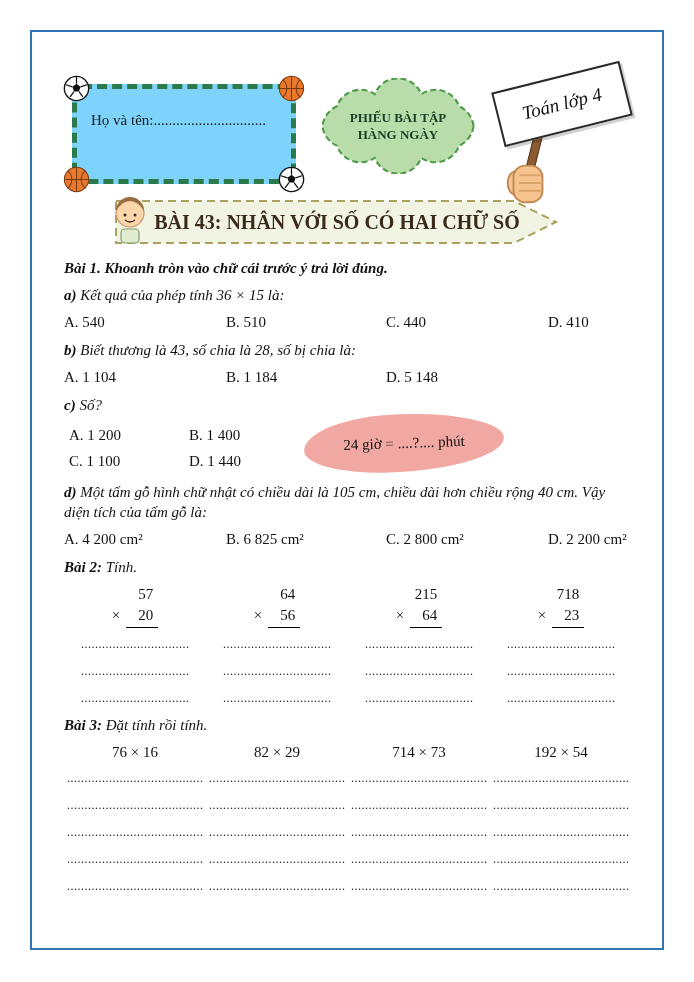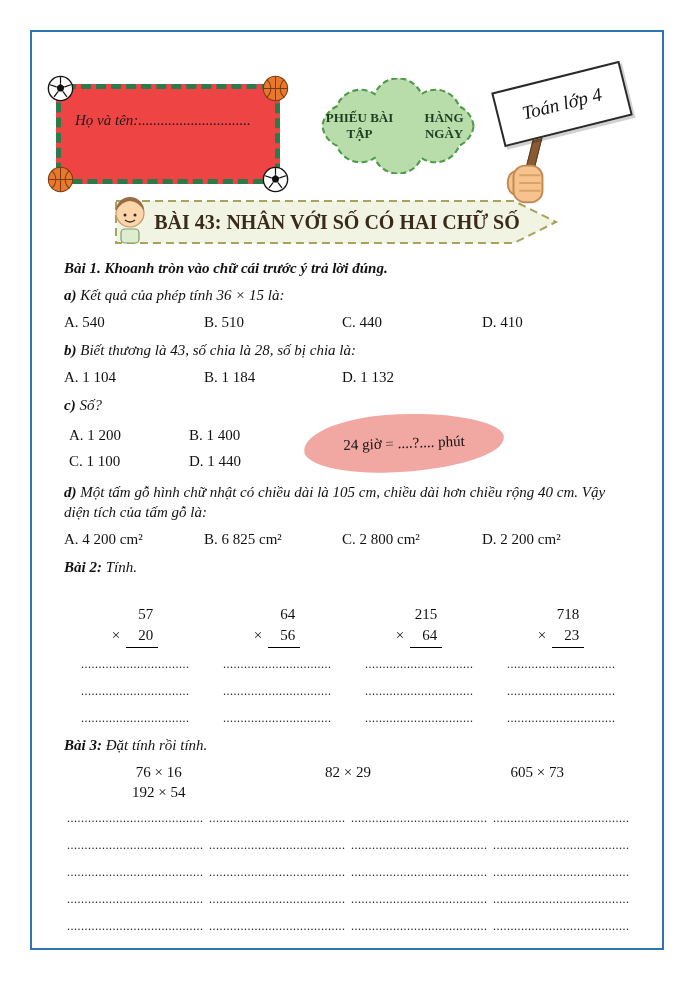--- a/index.html
+++ b/index.html
@@ -3,34 +3,34 @@
 <meta charset="utf-8">
 <style>
   * { margin:0; padding:0; box-sizing:border-box; }
   html,body { background:#ffffff; }
   body { font-family:"Liberation Serif","DejaVu Serif",serif; }
 
   .page { position:relative; width:694px; height:982px; background:#fff; overflow:hidden; }
   .page-frame { position:absolute; left:30px; top:30px; width:634px; height:920px; border:2px solid #2e75b6; }
 
   
-  .name-box { position:absolute; left:56px; top:84px; width:224px; height:100px;
-              border:5px dashed #2b7a4b; border-radius:10px; background:#ef4444; padding:16px 0 0 14px; z-index:2;font-style:italic; }
+  .name-box { position:absolute; left:72px; top:84px; width:224px; height:100px;
+              border:5px dashed #2b7a4b; border-radius:10px; background:#7dd3fc; padding:16px 0 0 14px; z-index:2; }
   .info-line { font-size:15px; color:#1a1a1a; line-height:30px; white-space:nowrap; overflow:hidden; }
   .ball { position:absolute; width:27px; height:27px; }
   .ball svg { width:100%; height:100%; display:block; }
   .ball.tl { left:-14px; top:-14px; }
   .ball.tr { right:-14px; top:-14px; }
   .ball.bl { left:-14px; bottom:-14px; }
   .ball.br { right:-14px; bottom:-14px; }
 
   
   .cloud-badge { position:absolute; left:314px; top:78px; width:168px; height:96px; z-index:2; }
   .cloud-badge > svg { position:absolute; inset:0; width:100%; height:100%; }
-  .cloud-text { position:absolute; inset:0; display:flex; flex-direction:row; align-items:center;
+  .cloud-text { position:absolute; inset:0; display:flex; flex-direction:column; align-items:center;
                 justify-content:center; gap:1px; font-weight:bold; font-size:13px; color:#1c3f23; text-align:center; }
 
   
   .sign-group { position:absolute; left:482px; top:58px; width:190px; height:165px; z-index:2; }
   .stick { position:absolute; left:46px; top:64px; width:9px; height:74px; background:#8a5a33;
            border:1.5px solid #5d3a1c; transform:rotate(14deg); }
   .board { position:absolute; left:14px; top:18px; width:132px; height:56px; background:#fff;
            border:2.5px solid #2a2a2a; transform:rotate(-14deg);
            display:flex; align-items:center; justify-content:center; box-shadow:2px 3px 0 rgba(0,0,0,0.18); }
   .board span { font-style:italic; font-size:19px; color:#111; }
@@ -42,41 +42,41 @@
   .banner-text { position:absolute; left:46px; right:44px; top:0; bottom:0; display:flex; align-items:center;
                  justify-content:center; font-weight:bold; font-size:20px; color:#3a2a1a; white-space:nowrap; }
   .banner-face { position:absolute; left:-2px; top:-8px; width:44px; height:58px; }
 
   
   .content { position:absolute; left:64px; top:258px; width:568px; font-size:15px; color:#111; z-index:1; }
   .content p { margin:0 0 7px 0; line-height:20px;font-style:italic; }
   .bold { font-weight:bold; }
   .qlabel { font-weight:bold; }
 
-  .opts { display:grid; grid-template-columns:140px 138px 140px auto; margin:0 0 8px 0; line-height:20px; }
+  .opts { display:grid; grid-template-columns:140px 138px 140px auto; margin:0 0 8px 0; line-height:20px;gap:22px; }
 
   .c-block { position:relative; margin-bottom:8px; }
   .c-row { display:grid; grid-template-columns:120px auto; padding-left:5px; line-height:26px; }
   .blob { position:absolute; left:240px; top:-8px; width:200px; height:58px; background:#f1a7a2;
           border-radius:48% 52% 58% 42% / 58% 46% 54% 42%; transform:rotate(-2deg);
           display:flex; align-items:center; justify-content:center; font-size:15px; color:#111; }
 
   .mult-grid { display:grid; grid-template-columns:repeat(4,1fr); margin:6px 0 2px; }
-  .vmult { justify-self:center; font-size:15px; line-height:21px;margin-top:20px; }
+  .vmult { justify-self:center; font-size:15px; line-height:21px; }
   .vtop { text-align:right; padding-right:5px; }
   .vx { margin-right:6px; }
   .vnum { display:inline-block; min-width:32px; text-align:right; padding:0 5px 1px 0; border-bottom:1.6px solid #000; }
 
   .dots-grid { display:grid; grid-template-columns:repeat(4,1fr); row-gap:13px; margin:9px 0 10px; }
   .dots { justify-self:center; font-size:12px; letter-spacing:0.5px; color:#222;
           white-space:nowrap; overflow:hidden; line-height:14px; }
   .ex2-dots .dots { width:108px; }
   .ex3-dots .dots { width:136px; }
 
-  .ex3-problems { display:grid; grid-template-columns:repeat(3,1fr); margin:3px 0 4px; line-height:20px; }
+  .ex3-problems { display:grid; grid-template-columns:repeat(4,1fr); margin:3px 0 4px; line-height:20px; }
   .ex3-problems span { justify-self:center; }
 </style>
 </head>
 <body>
 
 <div class="page">
   <div class="page-frame"></div>
 
   <div class="name-box">
     <div class="ball tl">
@@ -154,21 +154,21 @@
       <span>A. 540</span>
       <span>B. 510</span>
       <span>C. 440</span>
       <span>D. 410</span>
     </div>
 
     <p><span class="qlabel">b)</span><span> Biết thương là 43, số chia là 28, số bị chia là:</span></p>
     <div class="opts">
       <span>A. 1 104</span>
       <span>B. 1 184</span>
-      <span>D. 1 132</span>
+      <span>D. 5 148</span>
     </div>
 
     <p><span class="qlabel">c)</span><span> Số?</span></p>
     <div class="c-block">
       <div class="c-row">
         <span>A. 1 200</span>
         <span>B. 1 400</span>
       </div>
       <div class="c-row">
         <span>C. 1 100</span>
@@ -221,21 +221,21 @@
       <span class="dots">........................................</span>
       <span class="dots">........................................</span>
       <span class="dots">........................................</span>
     </div>
 
     <p><span class="qlabel">Bài 3:</span><span> Đặt tính rồi tính.</span></p>
 
     <div class="ex3-problems">
       <span>76 × 16</span>
       <span>82 × 29</span>
-      <span>605 × 73</span>
+      <span>714 × 73</span>
       <span>192 × 54</span>
     </div>
 
     <div class="dots-grid ex3-dots">
       <span class="dots">.............................................</span>
       <span class="dots">.............................................</span>
       <span class="dots">.............................................</span>
       <span class="dots">.............................................</span>
       <span class="dots">.............................................</span>
       <span class="dots">.............................................</span>

